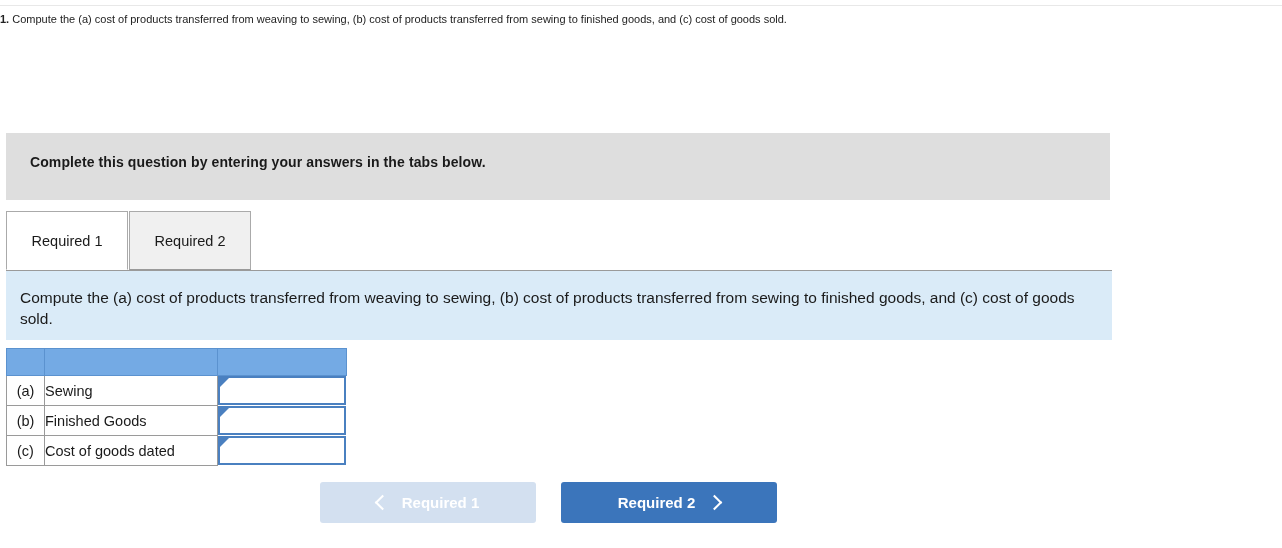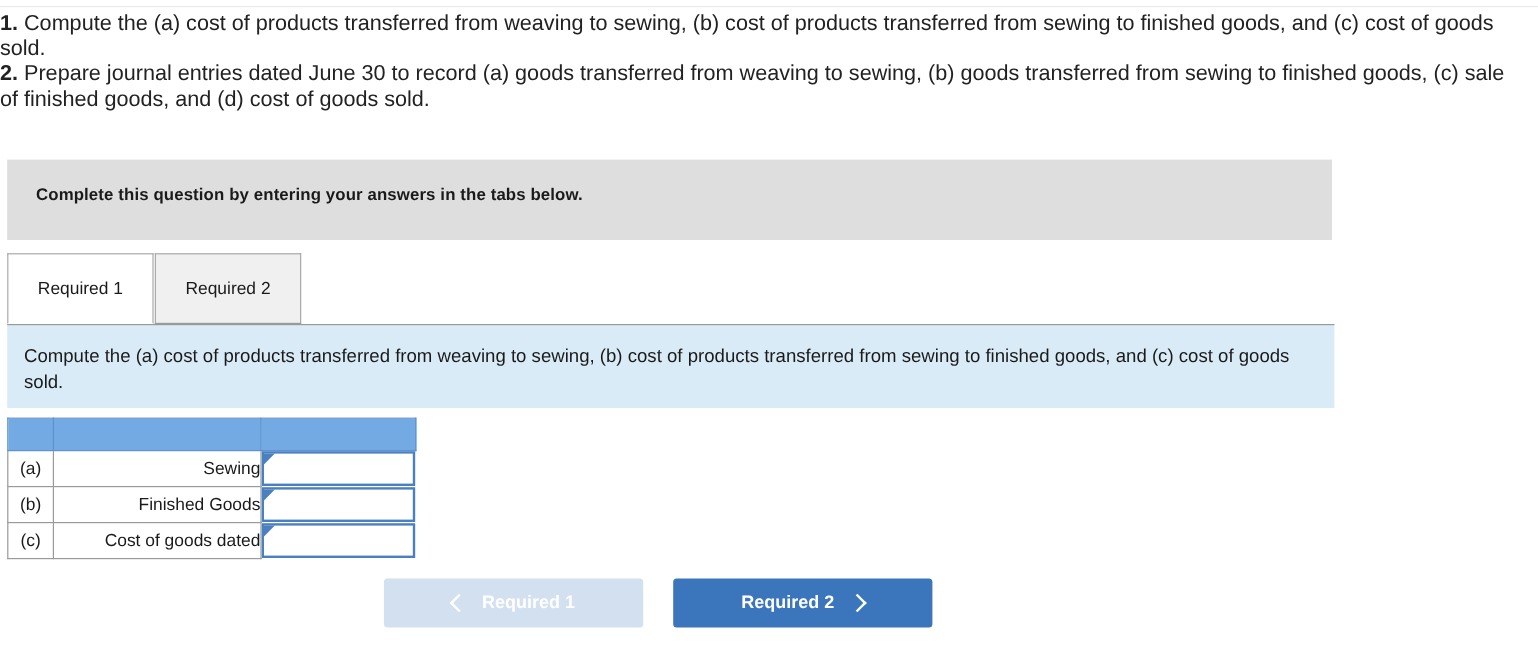--- a/index.html
+++ b/index.html
@@ -21,21 +21,21 @@
     left: 0;
     width: 1282px;
     height: 1px;
     background: #e8e8e8;
   }
   .intro {
     position: absolute;
     top: 9px;
     left: 0;
     width: 1270px;
-    font-size: 18px;
+    font-size: 11px;
     line-height: 21px;
     color: #222222;
   }
   .intro p {
     margin: 0;
   }
   .intro .num {
     font-weight: bold;
   }
 
@@ -123,21 +123,21 @@
   .answer-table td {
     border: 1px solid #9a9a9a;
     padding: 0;
     height: 29px;
     font-size: 14.5px;
     color: #1a1a1a;
     background: #ffffff;
     vertical-align: middle;
   }
   .col-tag { width: 37px; }
-  .col-label { width: 172px; text-align: right; }
+  .col-label { width: 172px; }
   .col-input { width: 128px; }
 
   .hdr-row td {
     background: #74aae4;
     border: 1px solid #5b92cf;
     height: 26px;
   }
 
   .tag-cell {
     text-align: center;
@@ -234,21 +234,20 @@
   .chev-left { transform: rotate(-135deg); }
   .chev-right { transform: rotate(45deg); }
 </style>
 </head>
 <body>
 
 <div class="top-rule"></div>
 
 <div class="intro">
   <p><span class="num">1.</span><span> Compute the (a) cost of products transferred from weaving to sewing, (b) cost of products transferred from sewing to finished goods, and (c) cost of goods sold.</span></p>
-  <p><span class="num">2.</span><span> Prepare journal entries dated June 30 to record (a) goods transferred from weaving to sewing, (b) goods transferred from sewing to finished goods, (c) sale of finished goods, and (d) cost of goods sold.</span></p>
 </div>
 
 <div class="gray-banner">
   <div class="gray-banner-text">Complete this question by entering your answers in the tabs below.</div>
 </div>
 
 <div class="tabstrip">
   <div class="tab tab-active">
     <span>Required 1</span>
   </div>

